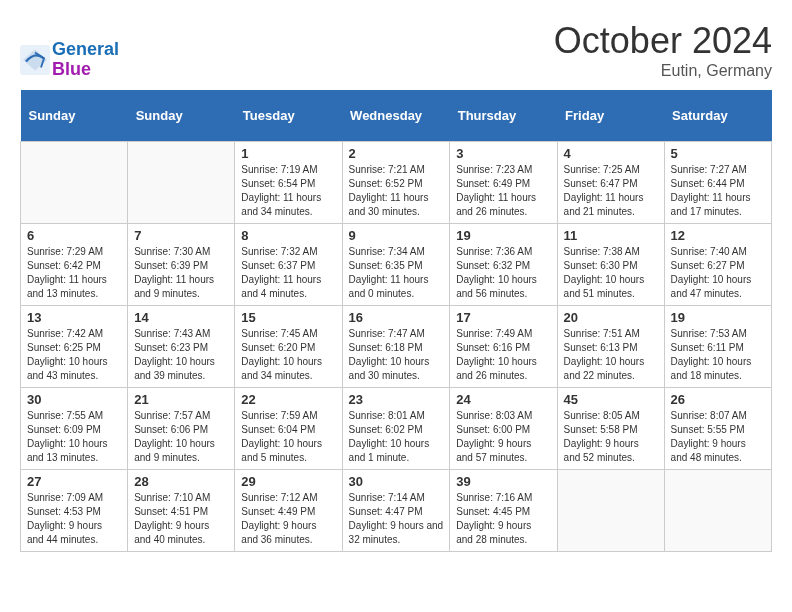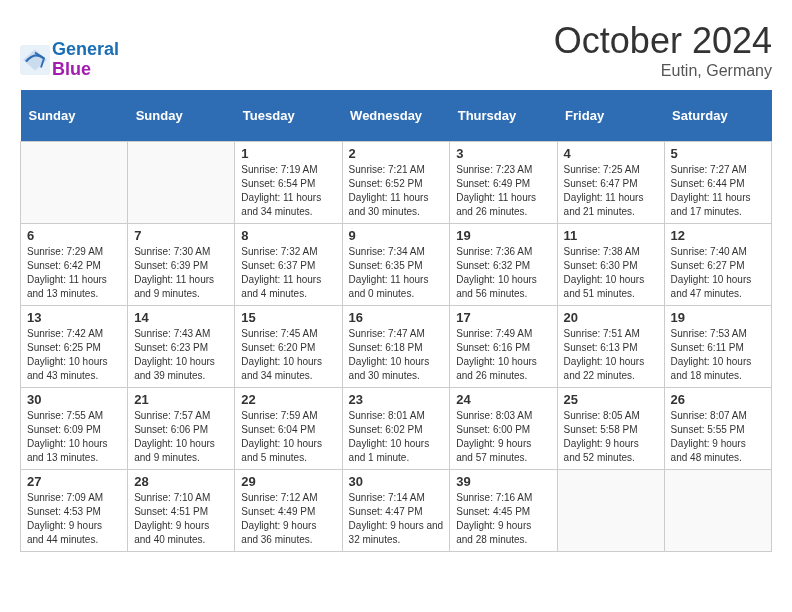--- a/index.html
+++ b/index.html
@@ -216,21 +216,21 @@
         </td>
         <td>
           <span class="day-number">23</span>
           <div class="day-info">Sunrise: 8:01 AM<br>Sunset: 6:02 PM<br>Daylight: 10 hours and 1 minute.</div>
         </td>
         <td>
           <span class="day-number">24</span>
           <div class="day-info">Sunrise: 8:03 AM<br>Sunset: 6:00 PM<br>Daylight: 9 hours and 57 minutes.</div>
         </td>
         <td>
-          <span class="day-number">25</span>
+          <span class="day-number">45</span>
           <div class="day-info">Sunrise: 8:05 AM<br>Sunset: 5:58 PM<br>Daylight: 9 hours and 52 minutes.</div>
         </td>
         <td>
           <span class="day-number">26</span>
           <div class="day-info">Sunrise: 8:07 AM<br>Sunset: 5:55 PM<br>Daylight: 9 hours and 48 minutes.</div>
         </td>
       </tr>
       <tr>
         <td>
           <span class="day-number">27</span>

